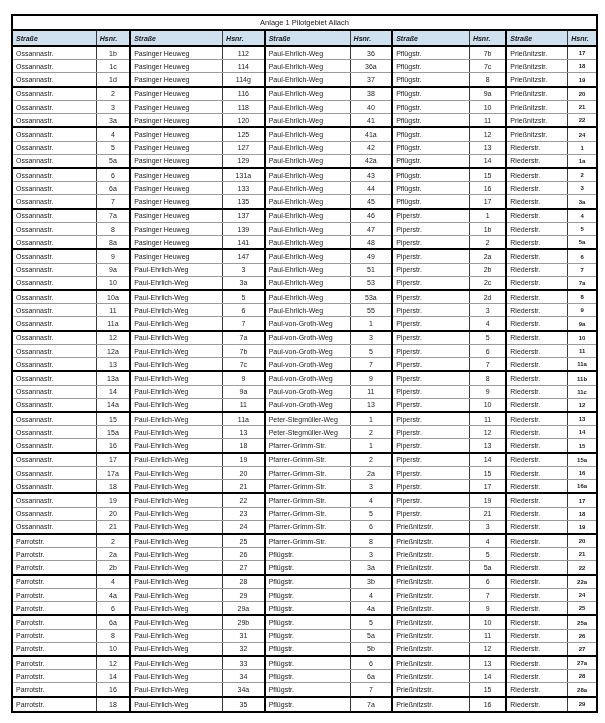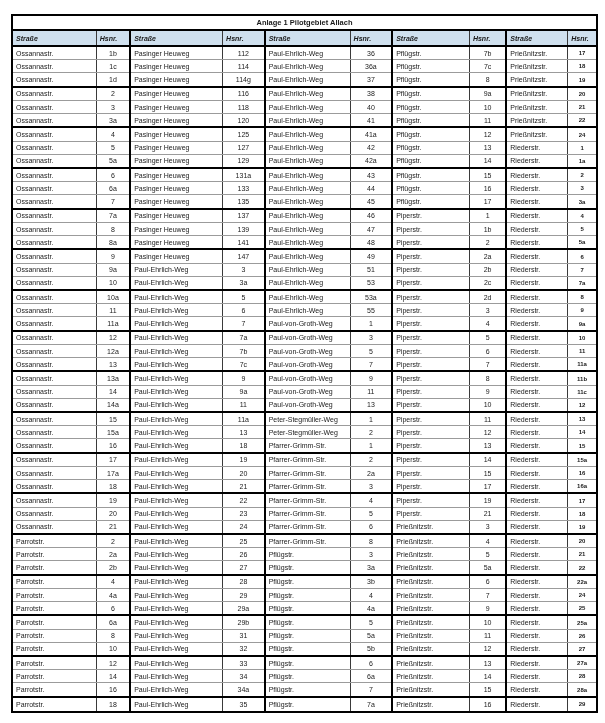--- a/index.html
+++ b/index.html
@@ -34,21 +34,21 @@
     padding: 0;
     line-height: 1;
   }
   
   table.allach { border: 2px solid #000; }
 
   
   tr.title-row td {
     height: 13px;
     text-align: center;
-    font-weight: bold;
+    font-weight: normal;
     font-size: 7.5px;
     border-bottom: 2px solid #000;
     background: #ffffff;
   }
   
   tr.header-row th {
     height: 14px;
     background: #cfe0ee;
     font-weight: bold;
     font-style: italic;

